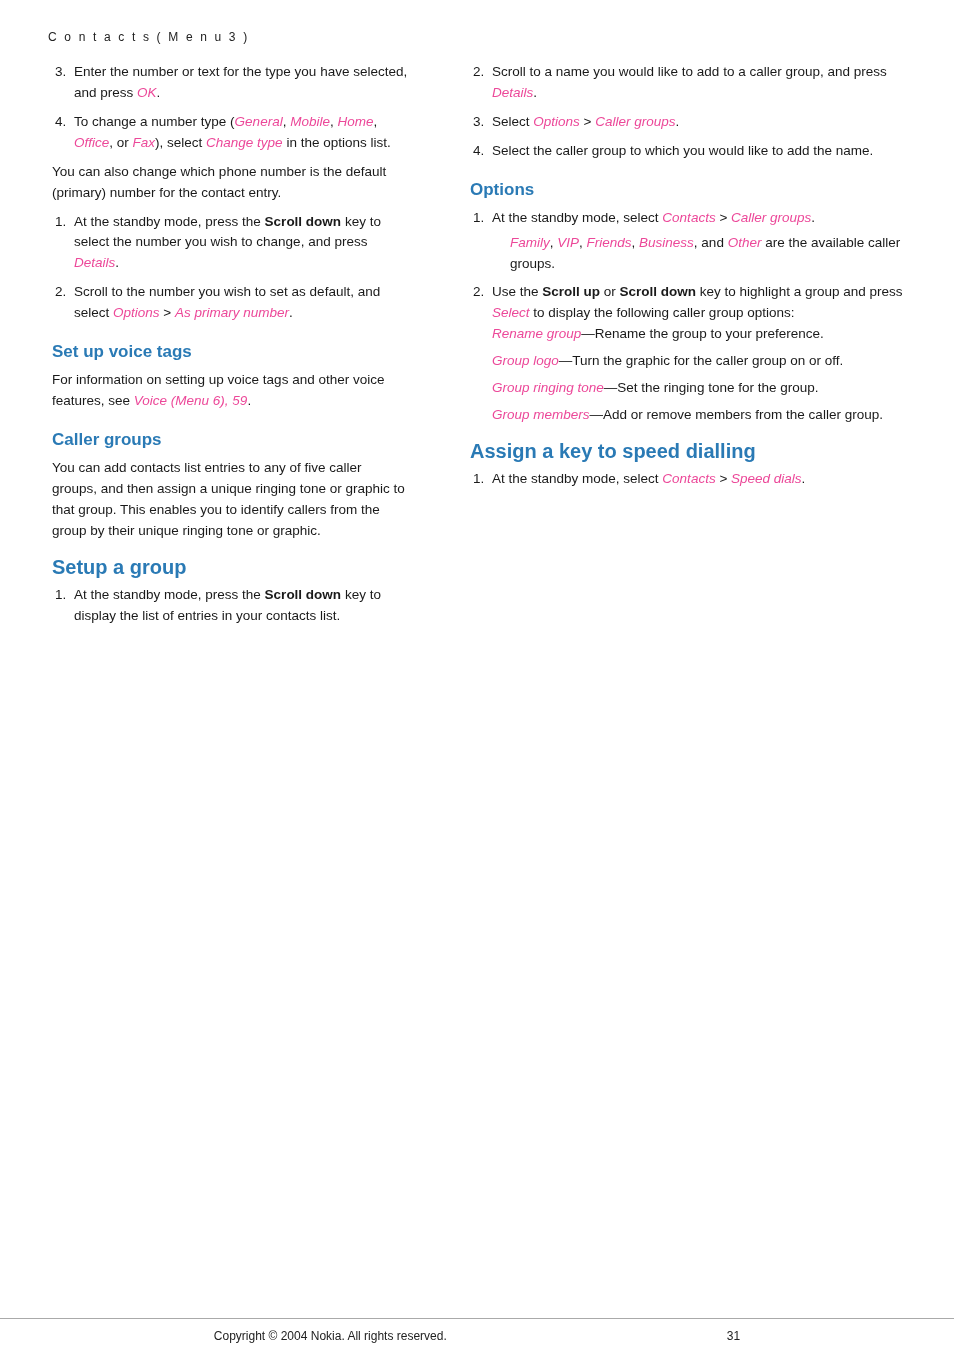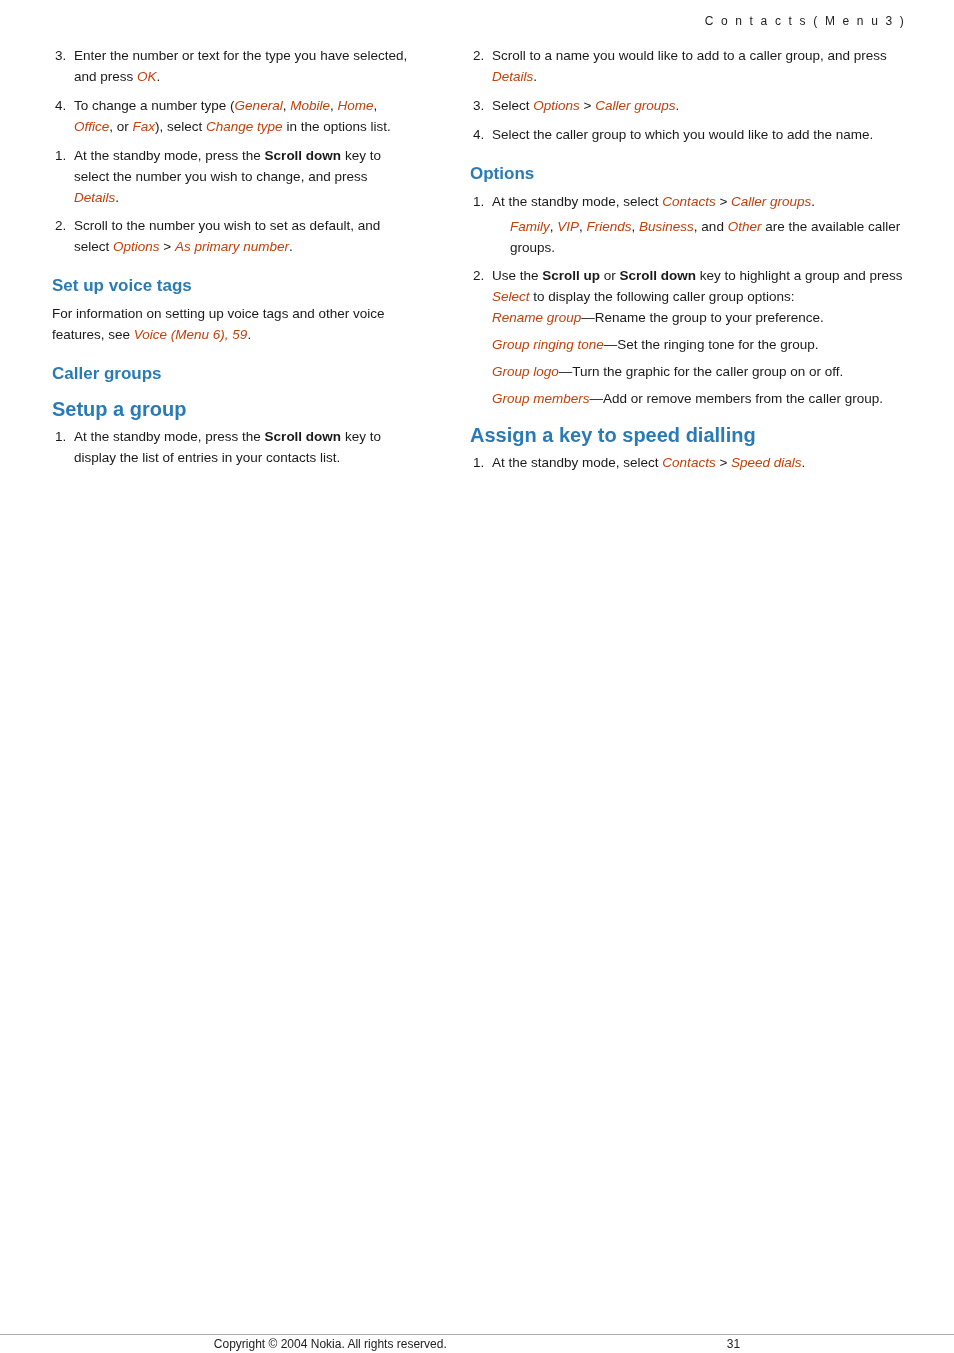--- a/index.html
+++ b/index.html
@@ -13,22 +13,22 @@
       position: relative;
     }
     .page {
       display: flex;
       flex-direction: column;
       width: 954px;
       min-height: 1353px;
       padding: 0;
     }
     .header {
-      text-align: right;
-      padding: 14px 48px 8px 48px;
+      text-align: left;
+      padding: 30px 48px 8px 48px;
       font-size: 12px;
       letter-spacing: 0.18em;
       color: #222;
     }
     .content {
       display: flex;
       flex: 1;
       padding: 0;
     }
     .col-left {
@@ -47,21 +47,21 @@
       margin-top: 18px;
     }
     .section-title-small {
       color: #2a7ab5;
       font-size: 20px;
       font-weight: bold;
       margin-bottom: 6px;
       margin-top: 14px;
     }
     .italic-link {
-      color: #c2410c;
+      color: #ec4899;
       font-style: italic;
     }
     .body-text {
       margin-bottom: 8px;
       line-height: 1.55;
     }
     ol {
       margin-left: 18px;
       margin-bottom: 8px;
     }
@@ -69,21 +69,21 @@
       margin-bottom: 8px;
       line-height: 1.55;
       padding-left: 4px;
     }
     .bold-inline {
       font-weight: bold;
     }
     .footer {
       border-top: 1px solid #aaa;
       text-align: center;
-      padding: 2px 48px;
+      padding: 10px 48px;
       font-size: 12px;
       color: #222;
       margin-top: auto;
     }
     .indent-block {
       margin-bottom: 8px;
       line-height: 1.55;
     }
     .options-indent {
       margin-left: 18px;
@@ -110,36 +110,38 @@
 
       <ol start="3">
         <li>
           Enter the number or text for the type you have selected, and press <span class="italic-link"><em>OK</em></span>.
         </li>
         <li>
           To change a number type (<span class="italic-link"><em>General</em></span>, <span class="italic-link"><em>Mobile</em></span>, <span class="italic-link"><em>Home</em></span>, <span class="italic-link"><em>Office</em></span>, or <span class="italic-link"><em>Fax</em></span>), select <span class="italic-link"><em>Change type</em></span> in the options list.
         </li>
       </ol>
 
+      <p class="body-text">You can also change which phone number is the default (primary) number for the contact entry.</p>
 
       <ol start="1">
         <li>
           At the standby mode, press the <span class="bold-inline">Scroll down</span> key to select the number you wish to change, and press <span class="italic-link"><em>Details</em></span>.
         </li>
         <li>
           Scroll to the number you wish to set as default, and select <span class="italic-link"><em>Options</em></span> &gt; <span class="italic-link"><em>As primary number</em></span>.
         </li>
       </ol>
 
       <div class="section-title-large">Set up voice tags</div>
       <p class="body-text">
         For information on setting up voice tags and other voice features, see <span class="italic-link">Voice (Menu 6), 59</span>.
       </p>
 
       <div class="section-title-large">Caller groups</div>
+      <p class="body-text">You can add contacts list entries to any of five caller groups, and then assign a unique ringing tone or graphic to that group. This enables you to identify callers from the group by their unique ringing tone or graphic.</p>
 
       <div class="section-title-small">Setup a group</div>
       <ol start="1">
         <li>
           At the standby mode, press the <span class="bold-inline">Scroll down</span> key to display the list of entries in your contacts list.
         </li>
       </ol>
 
     </div>
 
@@ -167,24 +169,24 @@
           </div>
         </li>
         <li>
           Use the <span class="bold-inline">Scroll up</span> or <span class="bold-inline">Scroll down</span> key to highlight a group and press <span class="italic-link"><em>Select</em></span> to display the following caller group options:
 
           <div class="indent-block">
             <p class="sub-item">
               <span class="italic-link"><em>Rename group</em></span>—Rename the group to your preference.
             </p>
             <p class="sub-item">
+              <span class="italic-link"><em>Group logo</em></span>—Turn the graphic for the caller group on or off.
+            </p>
+            <p class="sub-item">
               <span class="italic-link"><em>Group ringing tone</em></span>—Set the ringing tone for the group.
-            </p>
-            <p class="sub-item">
-              <span class="italic-link"><em>Group logo</em></span>—Turn the graphic for the caller group on or off.
             </p>
             <p class="sub-item">
               <span class="italic-link"><em>Group members</em></span>—Add or remove members from the caller group.
             </p>
           </div>
         </li>
       </ol>
 
 
       <div class="section-title-small">Assign a key to speed dialling</div>

